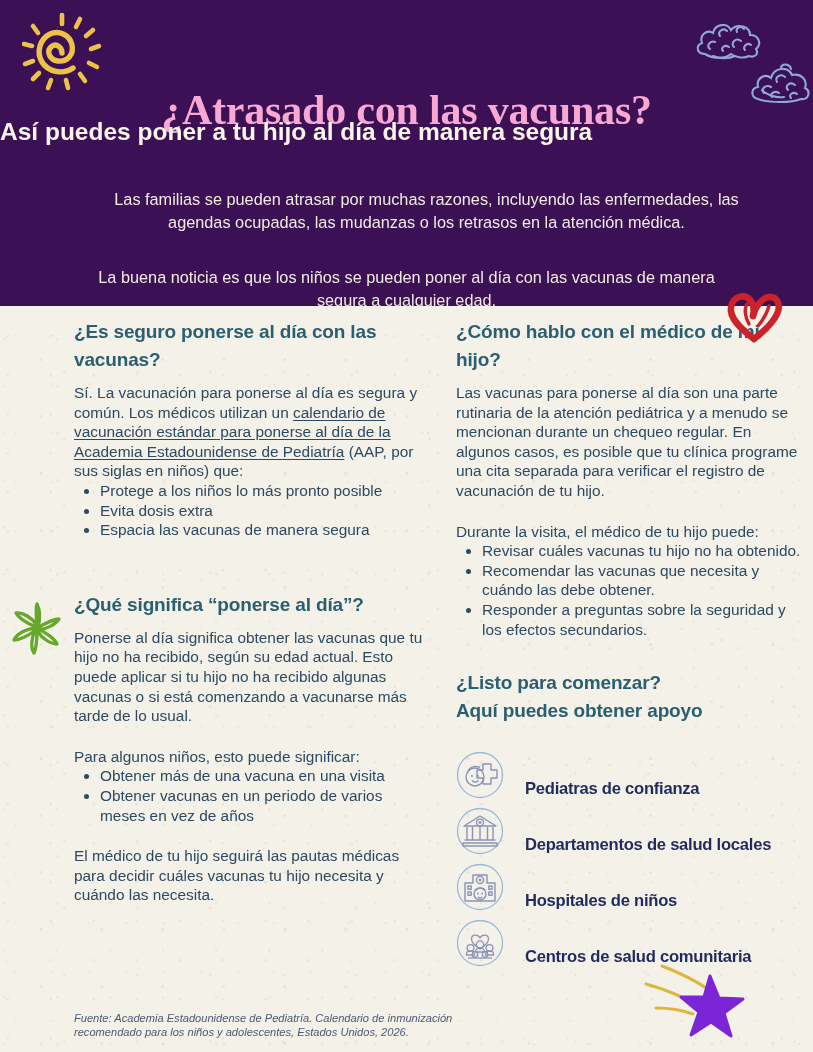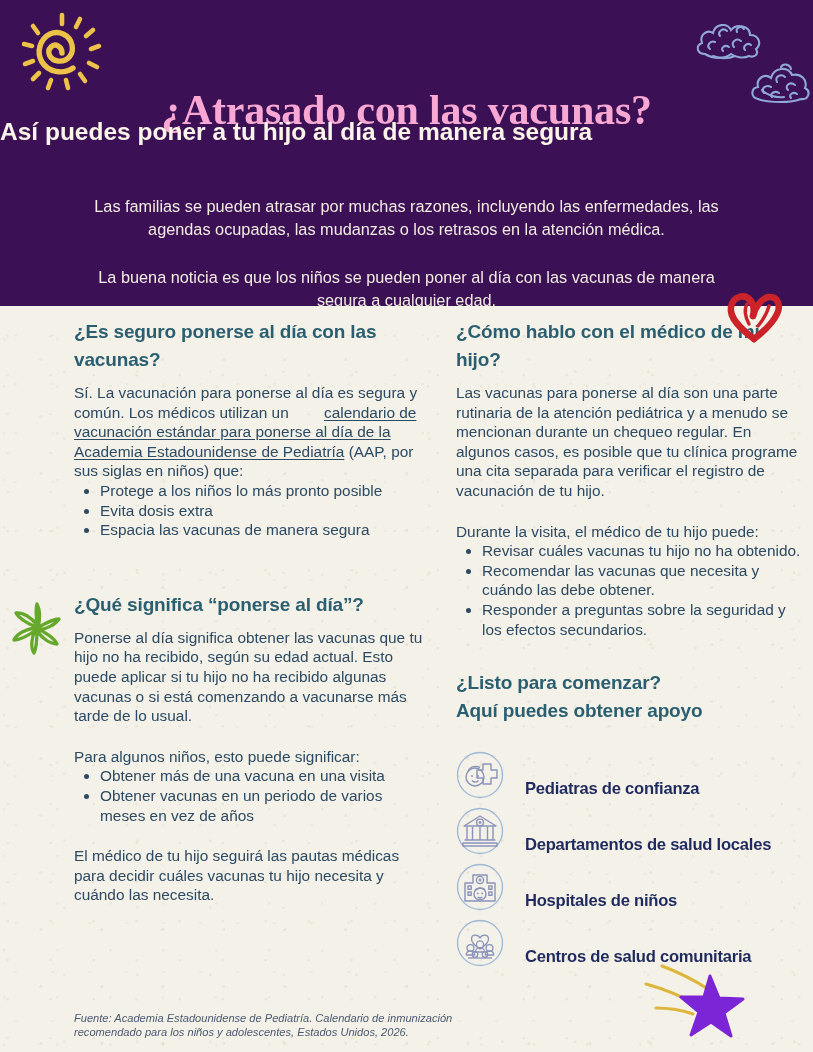--- a/index.html
+++ b/index.html
@@ -65,21 +65,21 @@
   }
   .intro {
     position: absolute;
     left: 94px;
     width: 625px;
     text-align: center;
     color: #f2ece2;
     font-size: 16.3px;
     line-height: 23px;
   }
-  .intro-1 { top: 179px; }
+  .intro-1 { top: 172px; margin-left: 20px; }
   .intro-2 { top: 250px; }
 
   
   .deco { position: absolute; pointer-events: none; }
   .deco-sun    { left: 22px;  top: 12px;  }
   .deco-cloud1 { left: 693px; top: 16px;  }
   .deco-cloud2 { left: 748px; top: 55px;  }
   .deco-heart  { left: 723px; top: 287px; z-index: 5; }
   .deco-flower { left: 6px;   top: 598px; }
   .deco-star   { left: 636px; top: 958px; }
@@ -115,21 +115,20 @@
     color: #2c4a63;
     font-size: 15.4px;
     line-height: 19.6px;
   }
   ul.bullets li { margin: 0; padding: 0; }
 
   .underline-link {
     text-decoration: underline;
     text-decoration-thickness: 1px;
     text-underline-offset: 2px;
-    margin-left: 31px;
   }
   .spacer-md { height: 21px; }
 
   
   .resources {
     margin-top: 20px;
   }
   .res-row {
     display: flex;
     align-items: flex-end;

